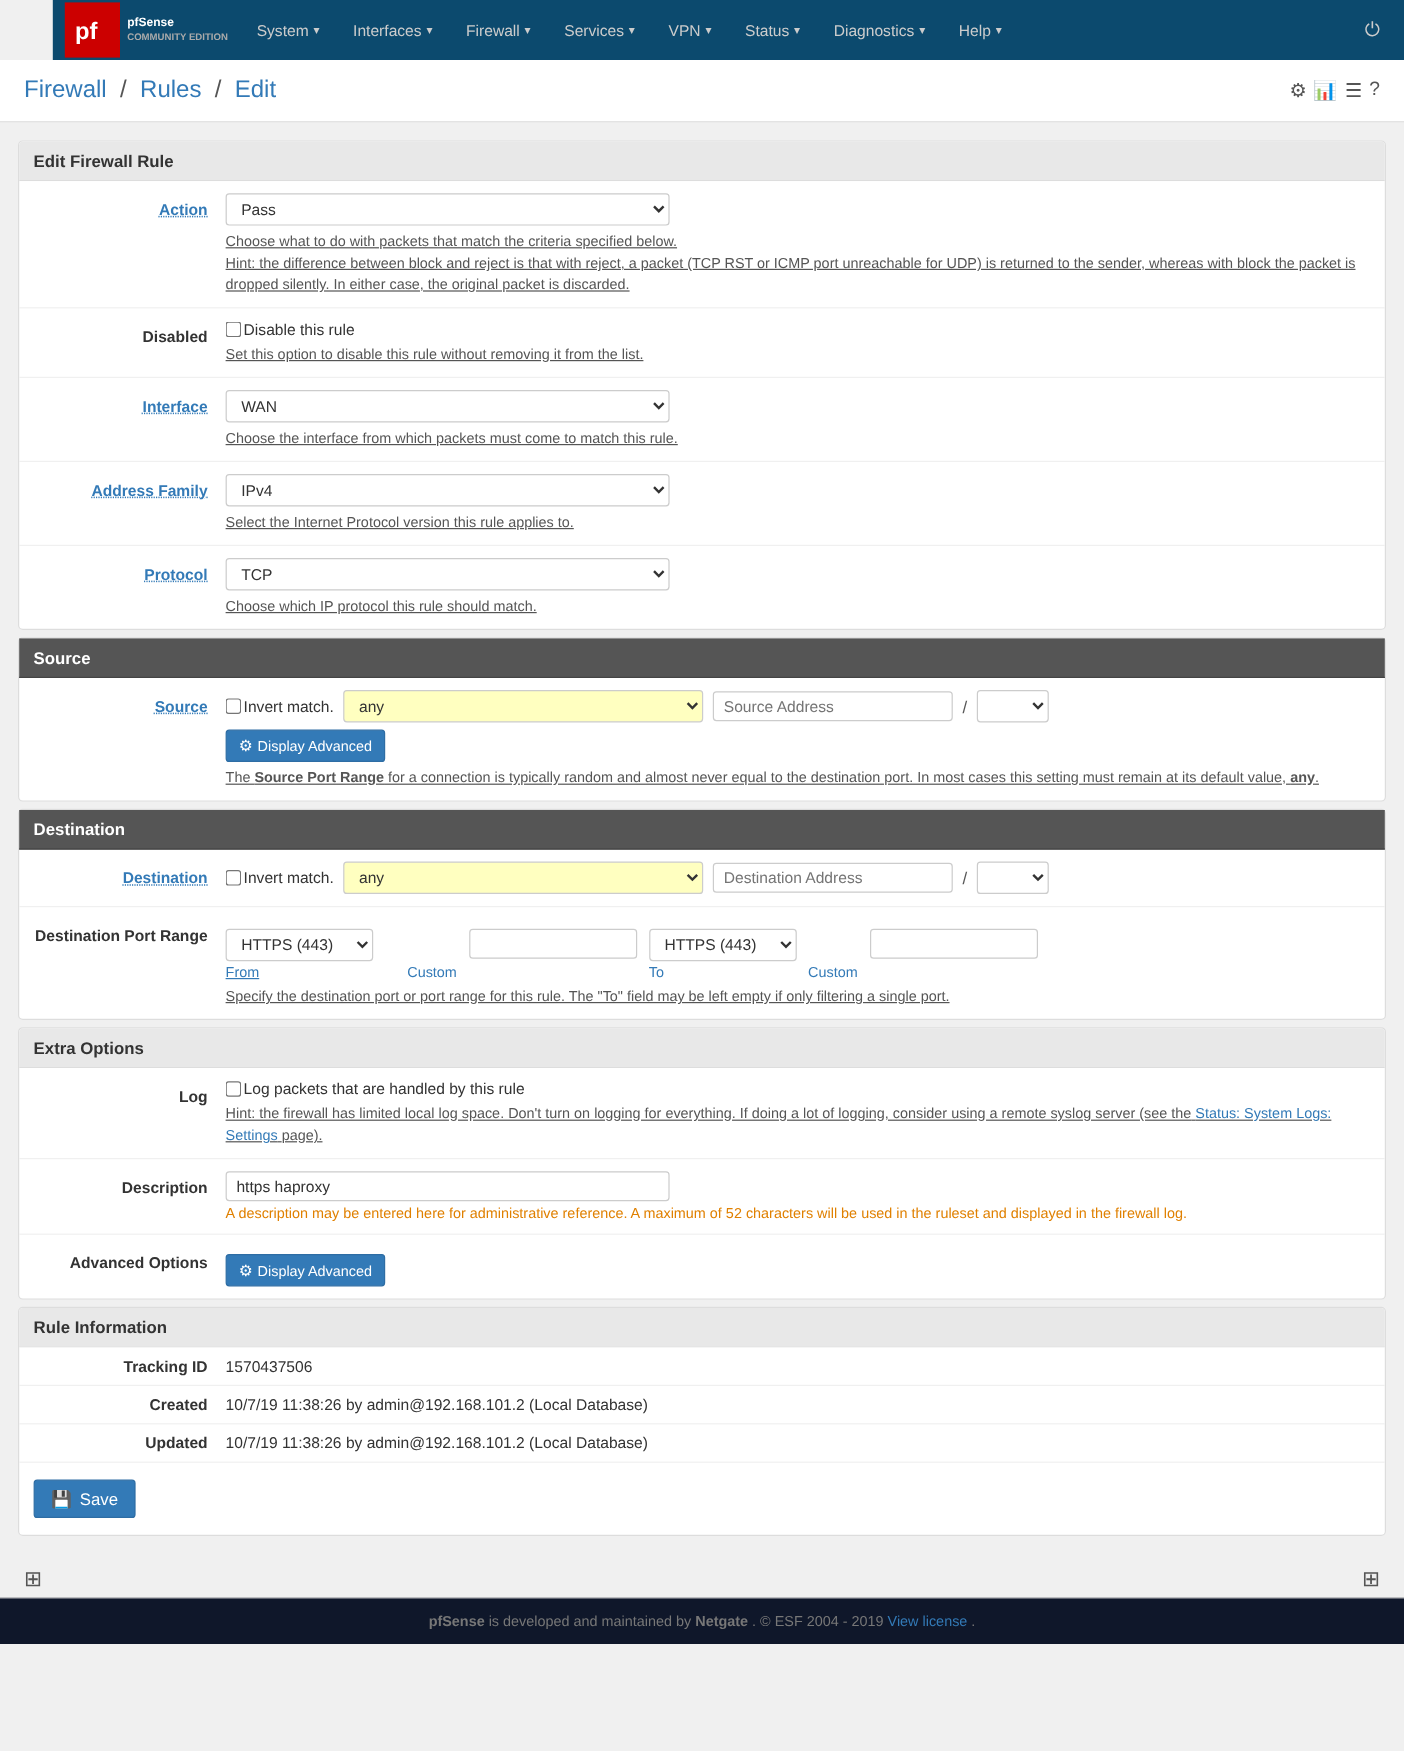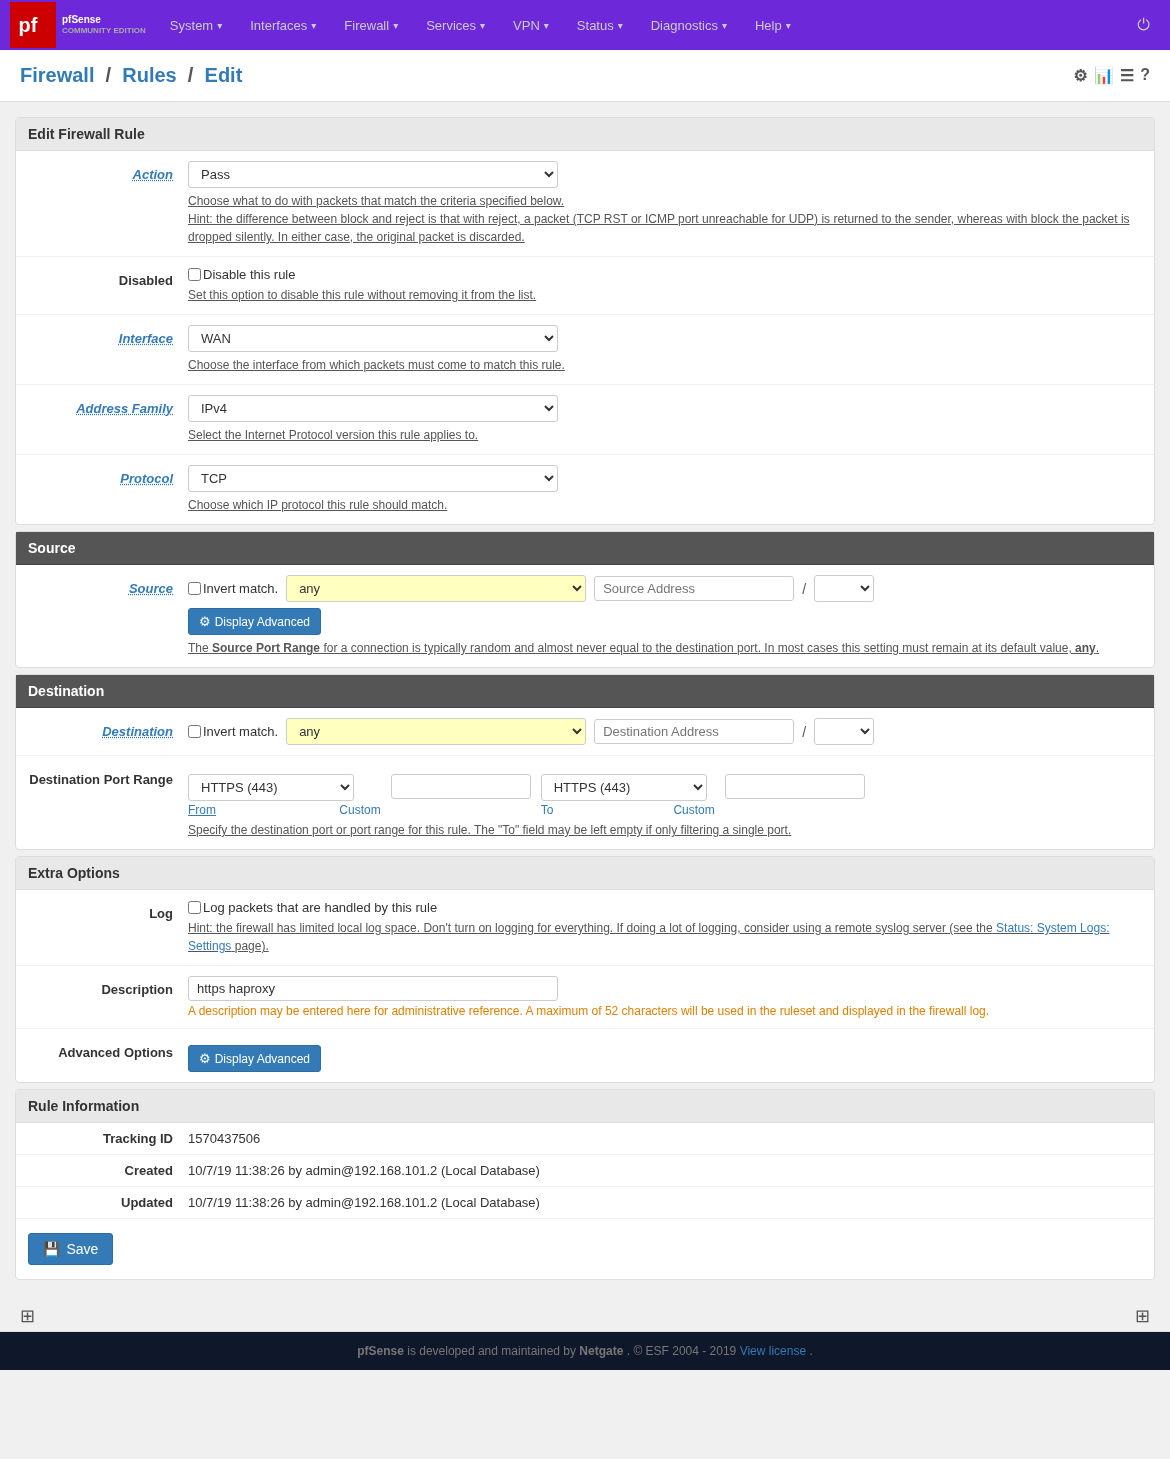--- a/index.html
+++ b/index.html
@@ -1,50 +1,50 @@
 <!DOCTYPE html>
 <html><head>
   <meta charset="utf-8">
   <style>
     * { box-sizing: border-box; margin: 0; padding: 0; }
     body { font-family: "Helvetica Neue", Helvetica, Arial, sans-serif; font-size: 13px; background: #f0f0f0; color: #333; }
 
     
-    .navbar { background: #6d28d9; display: flex; align-items: center; padding: 0; height: 50px; }
+    .navbar { background: #0c4a6e; display: flex; align-items: center; padding: 0; height: 50px; margin-left: 44px; }
     .navbar-brand { display: flex; align-items: center; padding: 0 10px; height: 50px; }
     .navbar-brand .logo-box { background: #c00; width: 46px; height: 46px; display: flex; align-items: center; justify-content: center; }
     .navbar-brand .logo-box svg { width: 36px; height: 36px; }
     .navbar-brand .brand-text { color: #fff; font-size: 10px; line-height: 1.2; padding-left: 6px; font-weight: bold; }
     .navbar-brand .brand-text .edition { font-size: 8px; color: #aaa; display: block; }
     .nav-items { display: flex; align-items: center; height: 50px; }
     .nav-item { color: #ccc; padding: 0 14px; height: 36px; display: flex; align-items: center; cursor: pointer; font-size: 13px; white-space: nowrap; }
     .nav-item .caret { margin-left: 4px; font-size: 10px; }
     .navbar-right { margin-left: auto; display: flex; align-items: center; padding-right: 10px; }
     .navbar-right .nav-icon { color: #ccc; padding: 0 10px; height: 50px; display: flex; align-items: center; cursor: pointer; font-size: 16px; }
 
     
-    .breadcrumb-bar { background: #fff; border-bottom: 1px solid #ddd; padding: 14px 20px; display: flex; align-items: center; justify-content: space-between; font-weight: bold; }
+    .breadcrumb-bar { background: #fff; border-bottom: 1px solid #ddd; padding: 14px 20px; display: flex; align-items: center; justify-content: space-between; }
     .breadcrumb-text { font-size: 20px; color: #555; }
     .breadcrumb-text a { color: #337ab7; text-decoration: none; }
     .breadcrumb-icons { display: flex; gap: 6px; }
     .breadcrumb-icons .icon-btn { color: #555; font-size: 16px; cursor: pointer; }
 
     
     .main-content { padding: 15px; }
 
     
     .panel { border: 1px solid #ddd; border-radius: 4px; margin-bottom: 6px; background: #fff; }
     .panel-heading { background: #e8e8e8; border-bottom: 1px solid #ddd; padding: 8px 12px; font-size: 14px; font-weight: bold; color: #333; border-radius: 3px 3px 0 0; }
     .panel-body { padding: 0; }
 
     
     .form-row { display: flex; padding: 10px 12px; border-bottom: 1px solid #f0f0f0; align-items: flex-start; }
     .form-row:last-child { border-bottom: none; }
     .form-label { width: 160px; min-width: 160px; text-align: right; padding-right: 15px; padding-top: 6px; font-weight: bold; font-size: 13px; color: #333; }
-    .form-label a { color: #337ab7; text-decoration: underline dotted; cursor: pointer; font-style: italic; }
+    .form-label a { color: #337ab7; text-decoration: underline dotted; cursor: pointer; }
     .form-content { flex: 1; }
     .form-hint { font-size: 12px; color: #555; margin-top: 4px; line-height: 1.5; text-decoration: underline; }
     .form-hint a { color: #337ab7; }
 
     
     select, input[type="text"] { font-size: 13px; border: 1px solid #ccc; border-radius: 3px; padding: 4px 8px; background: #fff; color: #333; }
     select { padding-right: 20px; }
     .select-medium { width: 370px; }
 
     
@@ -59,21 +59,21 @@
     .cidr-select { border: 1px solid #ccc; border-radius: 3px; padding: 4px 8px; font-size: 13px; width: 60px; }
 
     
     .btn-display-advanced { background: #337ab7; color: #fff; border: 1px solid #2e6da4; border-radius: 3px; padding: 5px 10px; font-size: 12px; cursor: pointer; display: inline-flex; align-items: center; gap: 4px; margin-top: 6px; }
     .btn-display-advanced .gear-icon { font-size: 13px; }
 
     
     .port-range-row { display: flex; align-items: flex-start; gap: 10px; margin-top: 8px; flex-wrap: wrap; }
     .port-range-group { display: flex; flex-direction: column; }
     .port-range-group label { font-size: 12px; color: #337ab7; margin-top: 2px; }
-    .port-select { width: 166px; border: 1px solid #ccc; border-radius: 3px; padding: 4px 8px; font-size: 13px; }
+    .port-select { width: 123px; border: 1px solid #ccc; border-radius: 3px; padding: 4px 8px; font-size: 13px; }
     .port-custom-input { width: 140px; border: 1px solid #ccc; border-radius: 3px; padding: 4px 8px; font-size: 13px; }
 
     
     .desc-input { background: #ffffc0; border: 1px solid #ccc; border-radius: 3px; padding: 4px 8px; font-size: 13px; width: 370px; }
     .desc-hint-orange { color: #e08000; font-size: 12px; margin-top: 3px; }
 
     
     .btn-save { background: #337ab7; color: #fff; border: 1px solid #2e6da4; border-radius: 3px; padding: 7px 14px; font-size: 14px; cursor: pointer; display: inline-flex; align-items: center; gap: 6px; margin: 10px 12px; }
 
     

